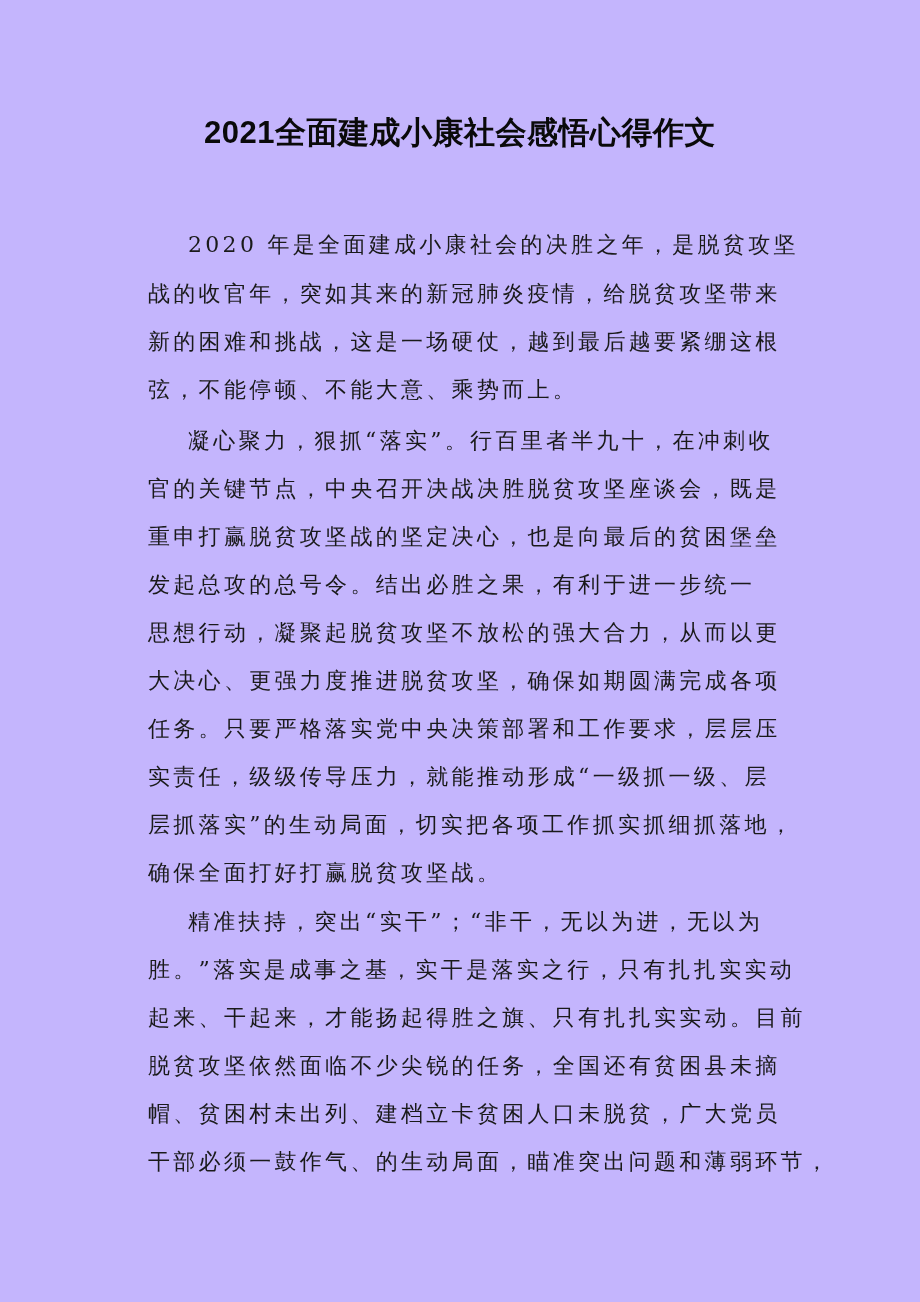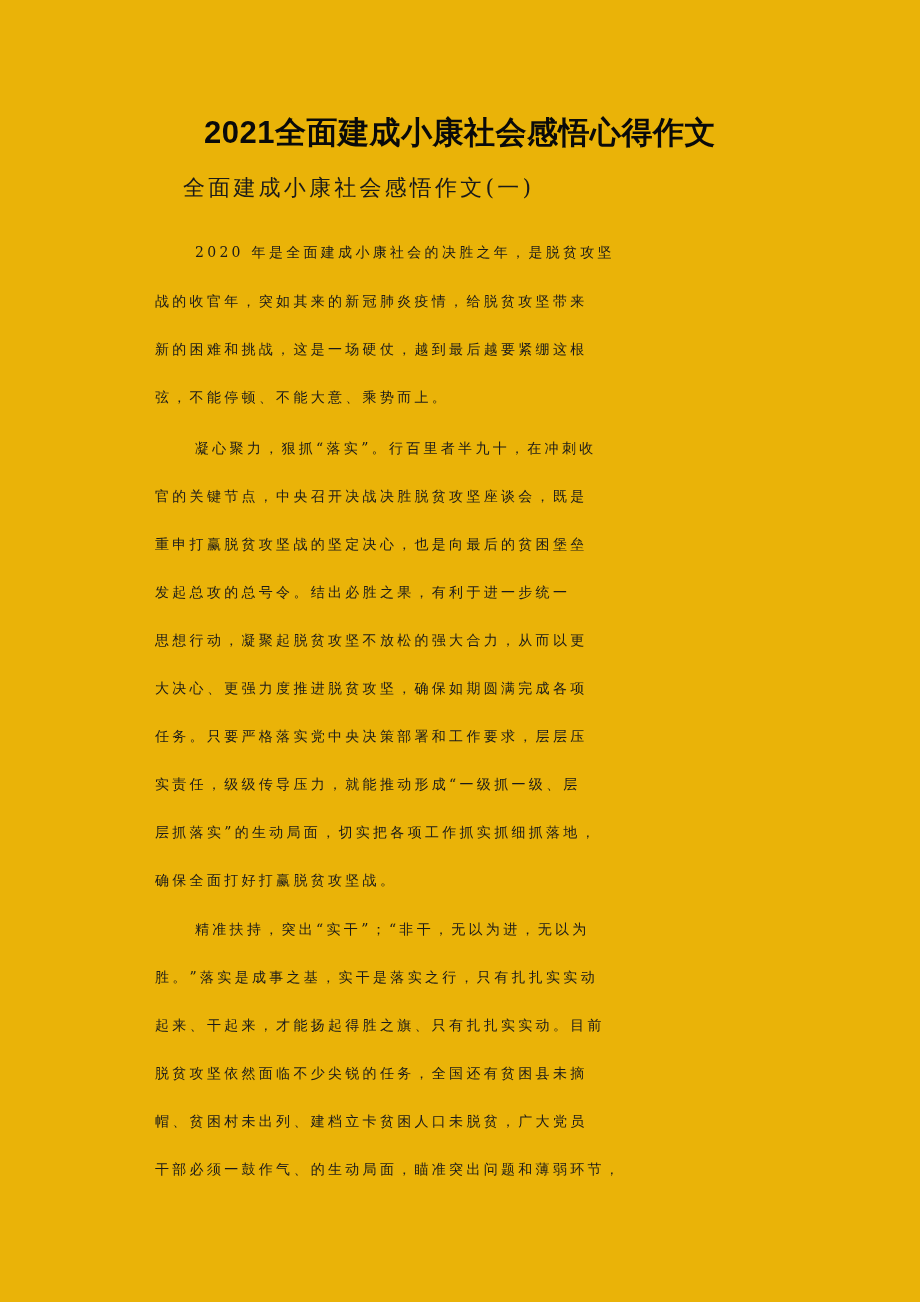--- a/index.html
+++ b/index.html
@@ -12,21 +12,21 @@
       height: 1302px;
       position: relative;
       overflow: hidden;
       color: #111111;
     }
     .page {
       position: absolute;
       left: 0; top: 0;
       width: 920px;
       height: 1302px;
-      background: #eab308;
+      background: #c4b5fd;
     }
     .doc-title {
       position: absolute;
       left: 0;
       width: 920px;
       top: 112px;
       text-align: center;
       font-family: "Liberation Sans", "DejaVu Sans", sans-serif;
       font-weight: bold;
       font-size: 31px;
@@ -45,39 +45,38 @@
       letter-spacing: 3.2px;
       color: #1a1a1a;
       white-space: nowrap;
       margin: 0;
     }
     .line {
       position: absolute;
       left: 143px;
       width: 640px;
       font-family: "DejaVu Serif", "Liberation Serif", serif;
-      font-size: 14px;
+      font-size: 22px;
       line-height: 36px;
       letter-spacing: 3.3px;
       color: #1a1a1a;
       white-space: nowrap;
-      margin: 12px;
+      margin: 5px;
     }
     .line.indent {
       left: 183px;
     }
   </style>
 </head>
 <body>
 
 <div class="page">
 
   <h1 class="doc-title">2021全面建成小康社会感悟心得作文</h1>
 
-  <p class="subtitle">全面建成小康社会感悟作文(一)</p>
 
   <div>
     <p class="line indent" style="top:222px">2020 年是全面建成小康社会的决胜之年，是脱贫攻坚</p>
     <p class="line" style="top:271px">战的收官年，突如其来的新冠肺炎疫情，给脱贫攻坚带来</p>
     <p class="line" style="top:319px">新的困难和挑战，这是一场硬仗，越到最后越要紧绷这根</p>
     <p class="line" style="top:367px">弦，不能停顿、不能大意、乘势而上。</p>
   </div>
 
   <div>
     <p class="line indent" style="top:418px">凝心聚力，狠抓“落实”。行百里者半九十，在冲刺收</p>

